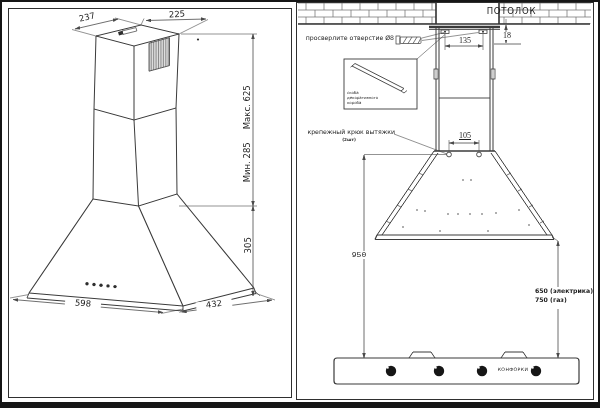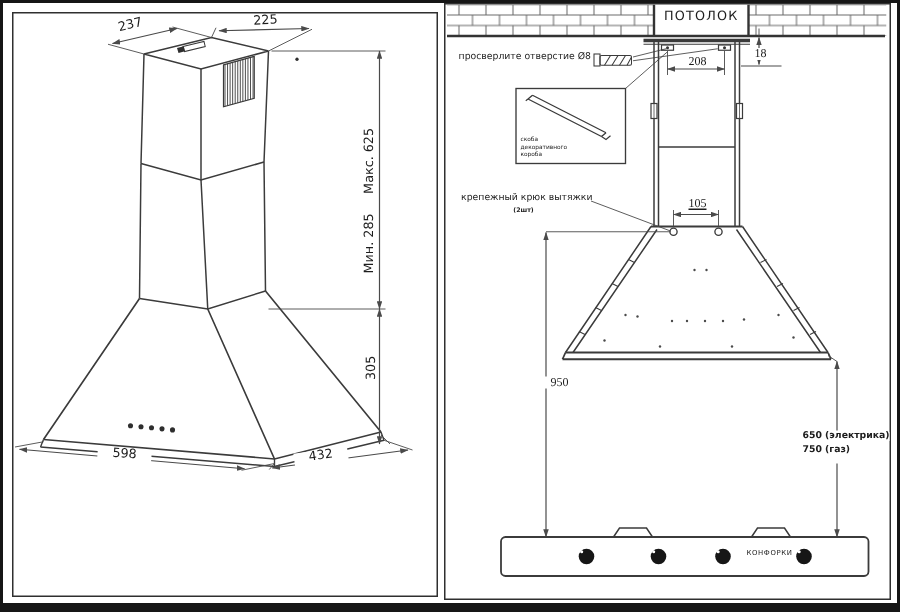--- a/index.html
+++ b/index.html
@@ -184,29 +184,29 @@
         <circle cx="142" cy="368" r="5.2" fill="#161616" stroke="none"></circle>
         <circle cx="185" cy="368" r="5.2" fill="#161616" stroke="none"></circle>
         <circle cx="239" cy="368" r="5.2" fill="#161616" stroke="none"></circle>
         <circle cx="90.8" cy="364.8" r="1" fill="#fff" stroke="none"></circle>
         <circle cx="138.8" cy="364.8" r="1" fill="#fff" stroke="none"></circle>
         <circle cx="181.8" cy="364.8" r="1" fill="#fff" stroke="none"></circle>
         <circle cx="235.8" cy="364.8" r="1" fill="#fff" stroke="none"></circle>
       </g>
     </svg>
 
-    <div class="lbl ctr" style="left:139px;top:4px;width:63px;font-size:8.5px;letter-spacing:0.8px;">ПОТОЛОК</div>
+    <div class="lbl ctr" style="left:139px;top:4px;width:63px;font-size:8.5px;letter-spacing:0.8px;padding-left:44px;">ПОТОЛОК</div>
     <div class="lbl note rgt" style="left:2px;top:32px;width:95px;">просверлите отверстие Ø8</div>
     <div class="lbl tiny" style="left:50px;top:88px;">скоба</div>
     <div class="lbl tiny" style="left:50px;top:93px;">декоративного</div>
     <div class="lbl tiny" style="left:50px;top:98px;">короба</div>
     <div class="lbl note rgt" style="left:6px;top:126px;width:92px;">крепежный крюк вытяжки</div>
     <div class="lbl ctr" style="left:24px;top:135px;width:56px;font-size:4.2px;font-weight:bold;">(2шт)</div>
-    <div class="lbl dimserif" style="left:156px;top:34px;width:22px;">208</div>
+    <div class="lbl dimserif" style="left:156px;top:34px;width:22px;">135</div>
     <div class="lbl dimserif" style="left:201px;top:29px;width:16px;">18</div>
     <div class="lbl dimserif" style="left:156px;top:129px;width:22px;text-decoration:underline;">105</div>
-    <div class="lbl dimserif" style="left:64px;top:248px;width:22px;">950</div>
+    <div class="lbl dimserif" style="left:50px;top:248px;width:22px;font-family:Liberation Mono, monospace;">950</div>
     <div class="lbl" style="left:238px;top:285px;font-size:6.2px;font-weight:600;background:#fff;">650 (электрика)</div>
     <div class="lbl" style="left:238px;top:294px;font-size:6.2px;font-weight:600;background:#fff;">750 (газ)</div>
     <div class="lbl ctr" style="left:195px;top:365px;width:42px;font-size:4.6px;letter-spacing:0.4px;">КОНФОРКИ</div>
   </div>
 
 </div>
 
 </body></html>

